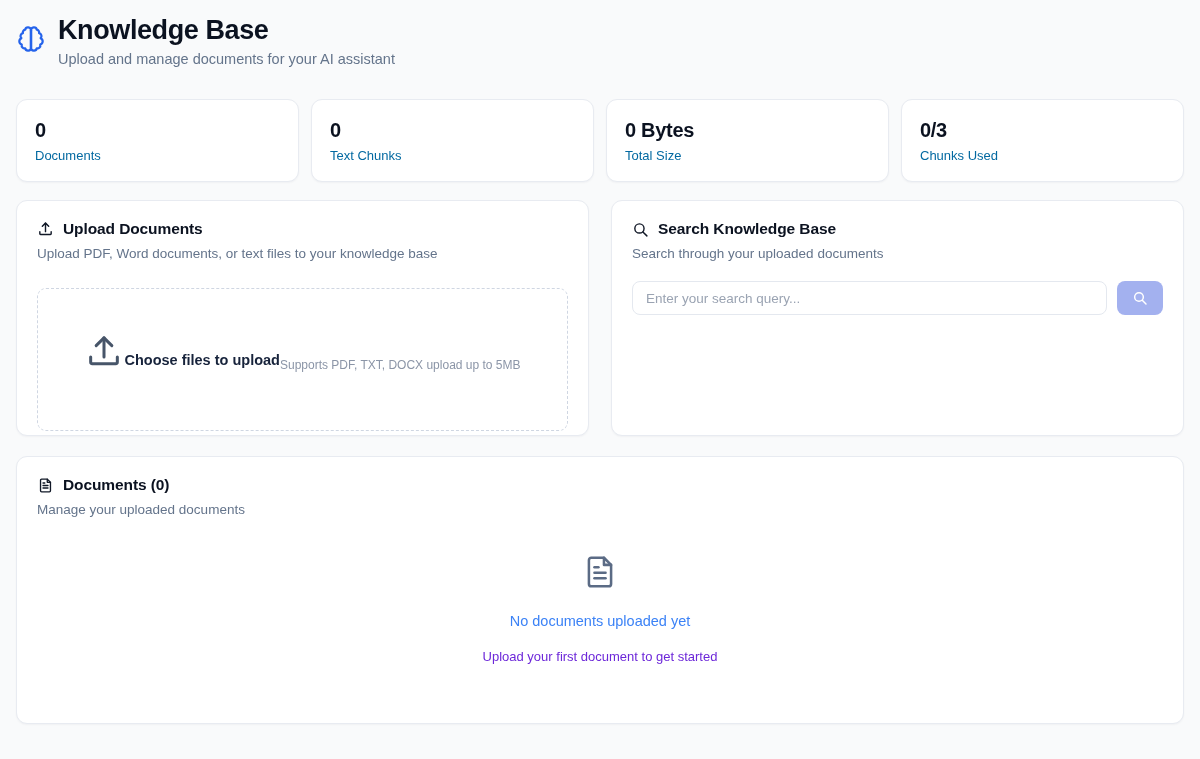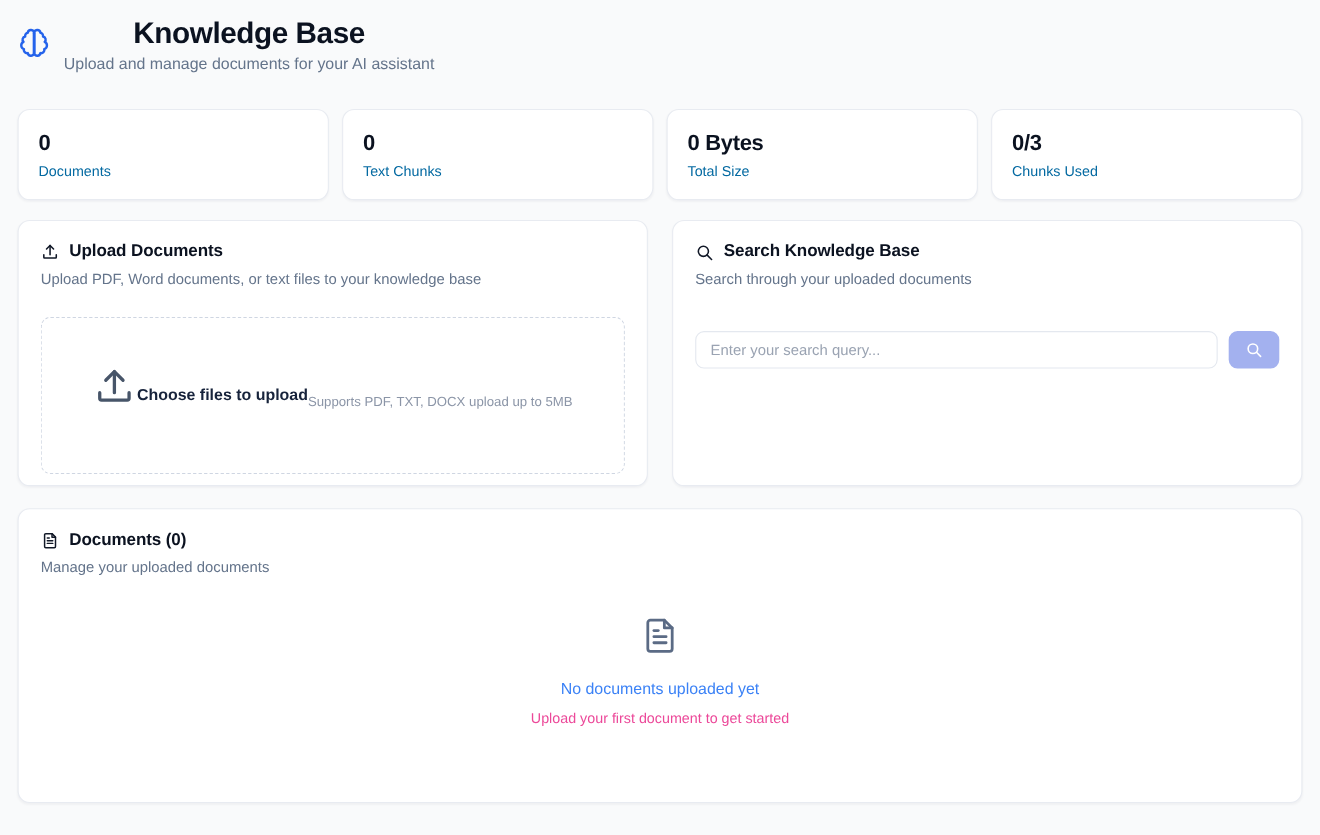--- a/index.html
+++ b/index.html
@@ -32,21 +32,21 @@
   }
   .brain-wrap {
     width: 30px;
     height: 30px;
     margin-top: 10px;
     flex: 0 0 auto;
     display: flex;
     align-items: center;
     justify-content: center;
   }
-  .header-text { display: flex; flex-direction: column; text-align: center; }
+  .header-text { display: flex; flex-direction: column; }
   .page-title {
     font-size: 27px;
     font-weight: bold;
     letter-spacing: -0.4px;
     line-height: 32px;
     margin: 0;
     color: #0b1220;
   }
   .page-subtitle {
     font-size: 14.5px;
@@ -139,21 +139,21 @@
     font-size: 12px;
     color: #8b95a7;
     margin-top: 11px;
     line-height: 15px;
   }
 
   
   .search-row {
     display: flex;
     gap: 10px;
-    margin-top: 38px;
+    margin-top: 18px;
     align-items: center;
   }
   .search-input {
     flex: 1 1 auto;
     height: 34px;
     border: 1px solid #e4e8ef;
     border-radius: 8px;
     padding: 0 13px;
     font-family: "Liberation Sans", sans-serif;
     font-size: 13.5px;
@@ -192,22 +192,22 @@
     align-items: center;
   }
   .empty-icon { margin-bottom: 21px; }
   .empty-title {
     font-size: 14.5px;
     color: #3b82f6;
     line-height: 19px;
   }
   .empty-sub {
     font-size: 13px;
-    color: #ec4899;
-    margin-top: 7px;
+    color: #6d28d9;
+    margin-top: 17px;
     line-height: 17px;
   }
 </style>
 </head>
 <body>
 
 <div class="page">
 
   <div class="header">
     <span class="brain-wrap icon">

